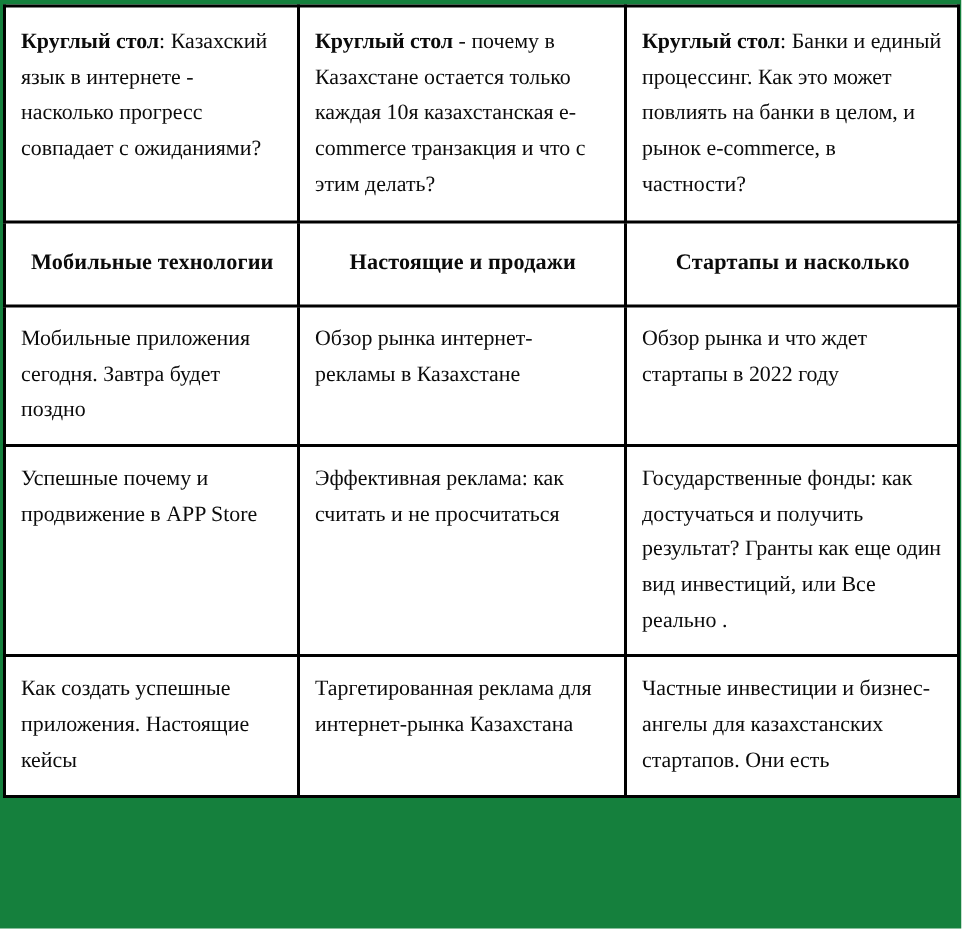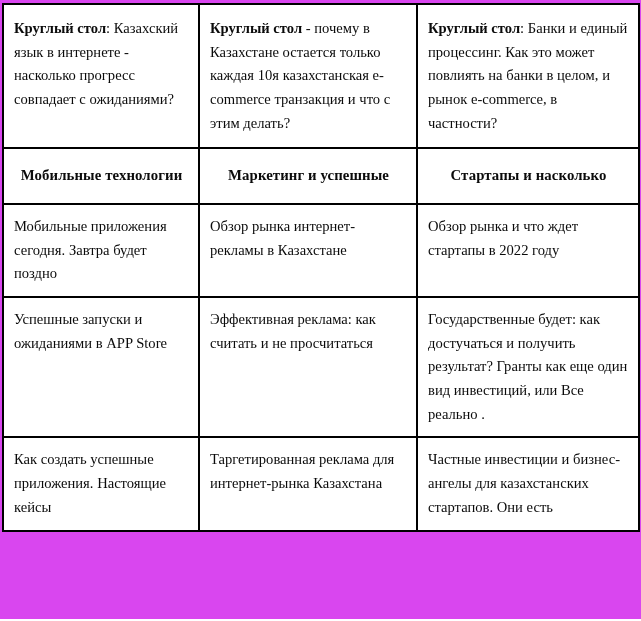--- a/index.html
+++ b/index.html
@@ -11,21 +11,21 @@
     width: 641px;
     height: 621px;
     font-family: "Liberation Serif", "DejaVu Serif", serif;
     color: #000000;
     overflow: hidden;
   }
   .page {
     position: relative;
     width: 641px;
     height: 619px;
-    background: #d946ef;
+    background: #15803d;
     text-decoration: underline;
   }
   table.agenda {
     position: absolute;
     left: 2px;
     top: 3px;
     width: 636px;
     border-collapse: collapse;
     table-layout: fixed;
     background: #ffffff;
@@ -85,34 +85,34 @@
         <td>
           <span class="lbl">Круглый стол</span><span> - </span><span>почему в Казахстане остается только каждая 10я казахстанская e-commerce транзакция и что с этим делать?</span>
         </td>
         <td>
           <span class="lbl">Круглый стол</span><span>: </span><span>Банки и единый процессинг. Как это может повлиять на банки в целом, и рынок e-commerce, в частности?</span>
         </td>
       </tr>
 
       <tr class="head-row">
         <td>Мобильные технологии</td>
-        <td>Маркетинг и успешные</td>
+        <td>Настоящие и продажи</td>
         <td>Стартапы и насколько</td>
       </tr>
 
       <tr class="body-1">
         <td>Мобильные приложения сегодня. Завтра будет поздно</td>
         <td>Обзор рынка интернет-рекламы в Казахстане</td>
         <td>Обзор рынка и что ждет стартапы в 2022 году</td>
       </tr>
 
       <tr class="body-2">
-        <td>Успешные запуски и ожиданиями в APP Store</td>
+        <td>Успешные почему и продвижение в APP Store</td>
         <td>Эффективная реклама: как считать и не просчитаться</td>
-        <td>Государственные будет: как достучаться и получить результат? Гранты как еще один вид инвестиций, или Все реально .</td>
+        <td>Государственные фонды: как достучаться и получить результат? Гранты как еще один вид инвестиций, или Все реально .</td>
       </tr>
 
 
       <tr class="body-4">
         <td>Как создать успешные приложения. Настоящие кейсы</td>
         <td>Таргетированная реклама для интернет-рынка Казахстана</td>
         <td>Частные инвестиции и бизнес-ангелы для казахстанских стартапов. Они есть</td>
       </tr>
     </tbody>
   </table>

